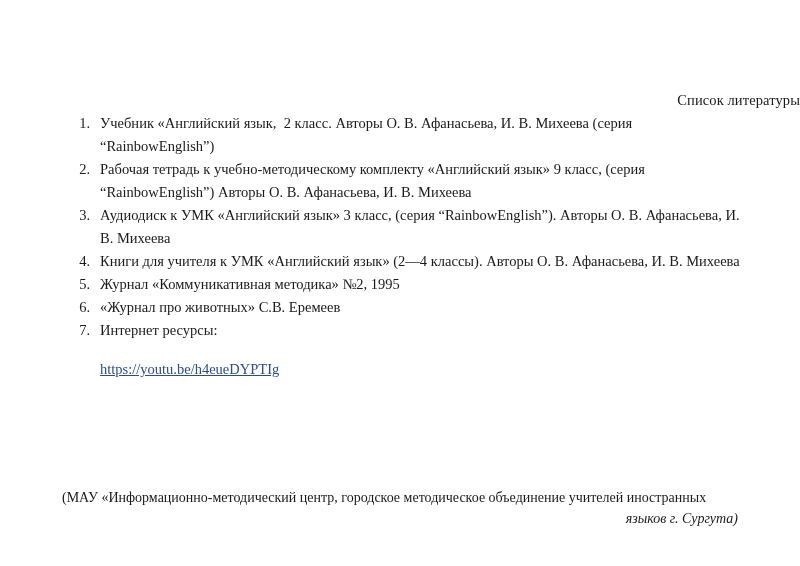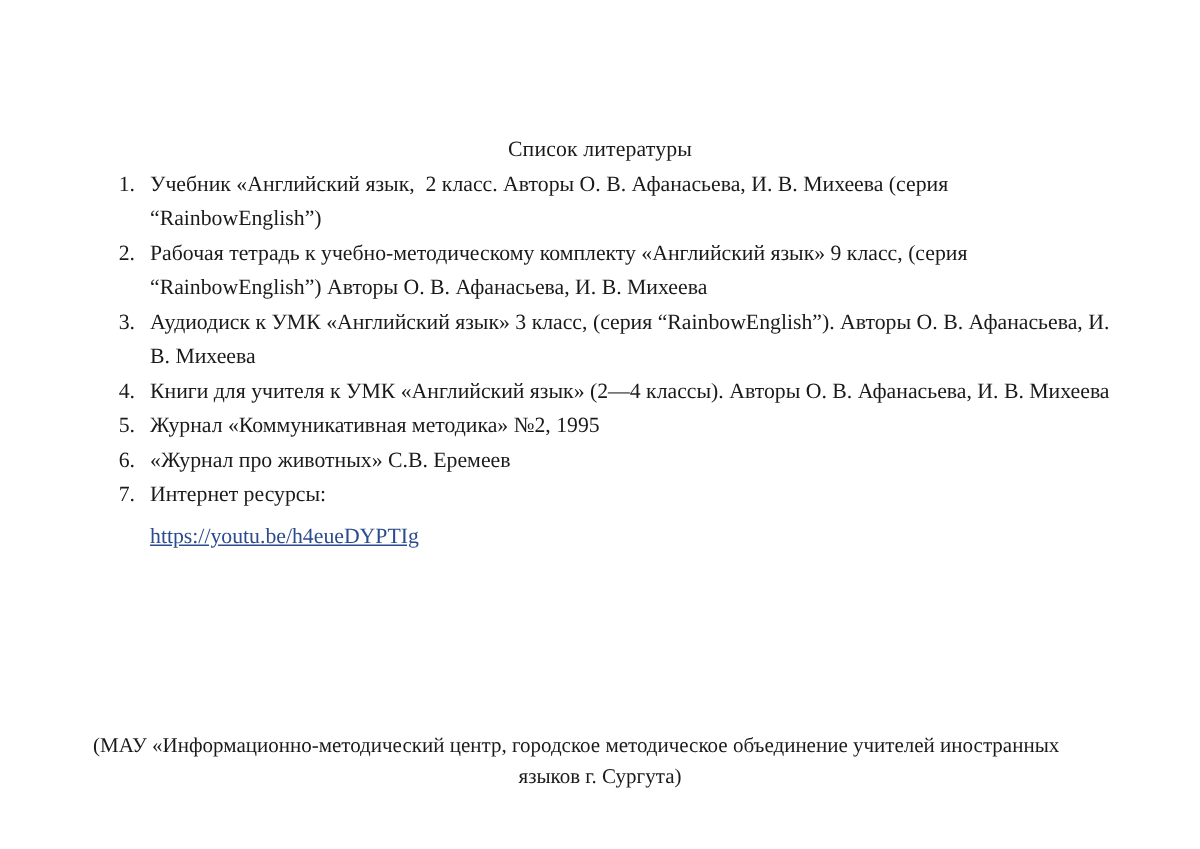--- a/index.html
+++ b/index.html
@@ -24,21 +24,21 @@
     height: 566px;
     overflow: hidden;
   }
 
   
   .doc-title {
     position: absolute;
     left: 0;
     top: 90px;
     width: 800px;
-    text-align: center;
+    text-align: right;
     font-size: 14.5px;
     line-height: 20px;
     letter-spacing: 0.1px;
   }
 
   
   .ref-list {
     position: absolute;
     left: 62px;
     top: 112px;
@@ -62,21 +62,21 @@
     line-height: 23px;
   }
   .ref-text {
     display: block;
     white-space: pre-wrap;
     font-family: Liberation Serif, serif;
   }
 
   
   .links-block {
-    margin-top: 5px;
+    margin-top: 16px;
     padding-left: 38px;
   }
   .doc-link {
     display: block;
     font-size: 14.5px;
     line-height: 23px;
     color: #2b4b8e;
     text-decoration: underline;
     text-underline-offset: 1px;
     cursor: pointer;
@@ -89,21 +89,22 @@
     left: 62px;
     top: 487px;
     width: 676px;
     font-size: 14px;
     line-height: 21px;
     text-align: justify;
     text-justify: inter-word;
   }
   .footer-para .last-line {
     display: block;
-    text-align: center;
+    text-align: right;
+    font-style: italic;
   }
 </style>
 </head>
 <body>
 
 <div class="page">
 
   <div class="doc-title">Список литературы</div>
 
   <div class="ref-list">

